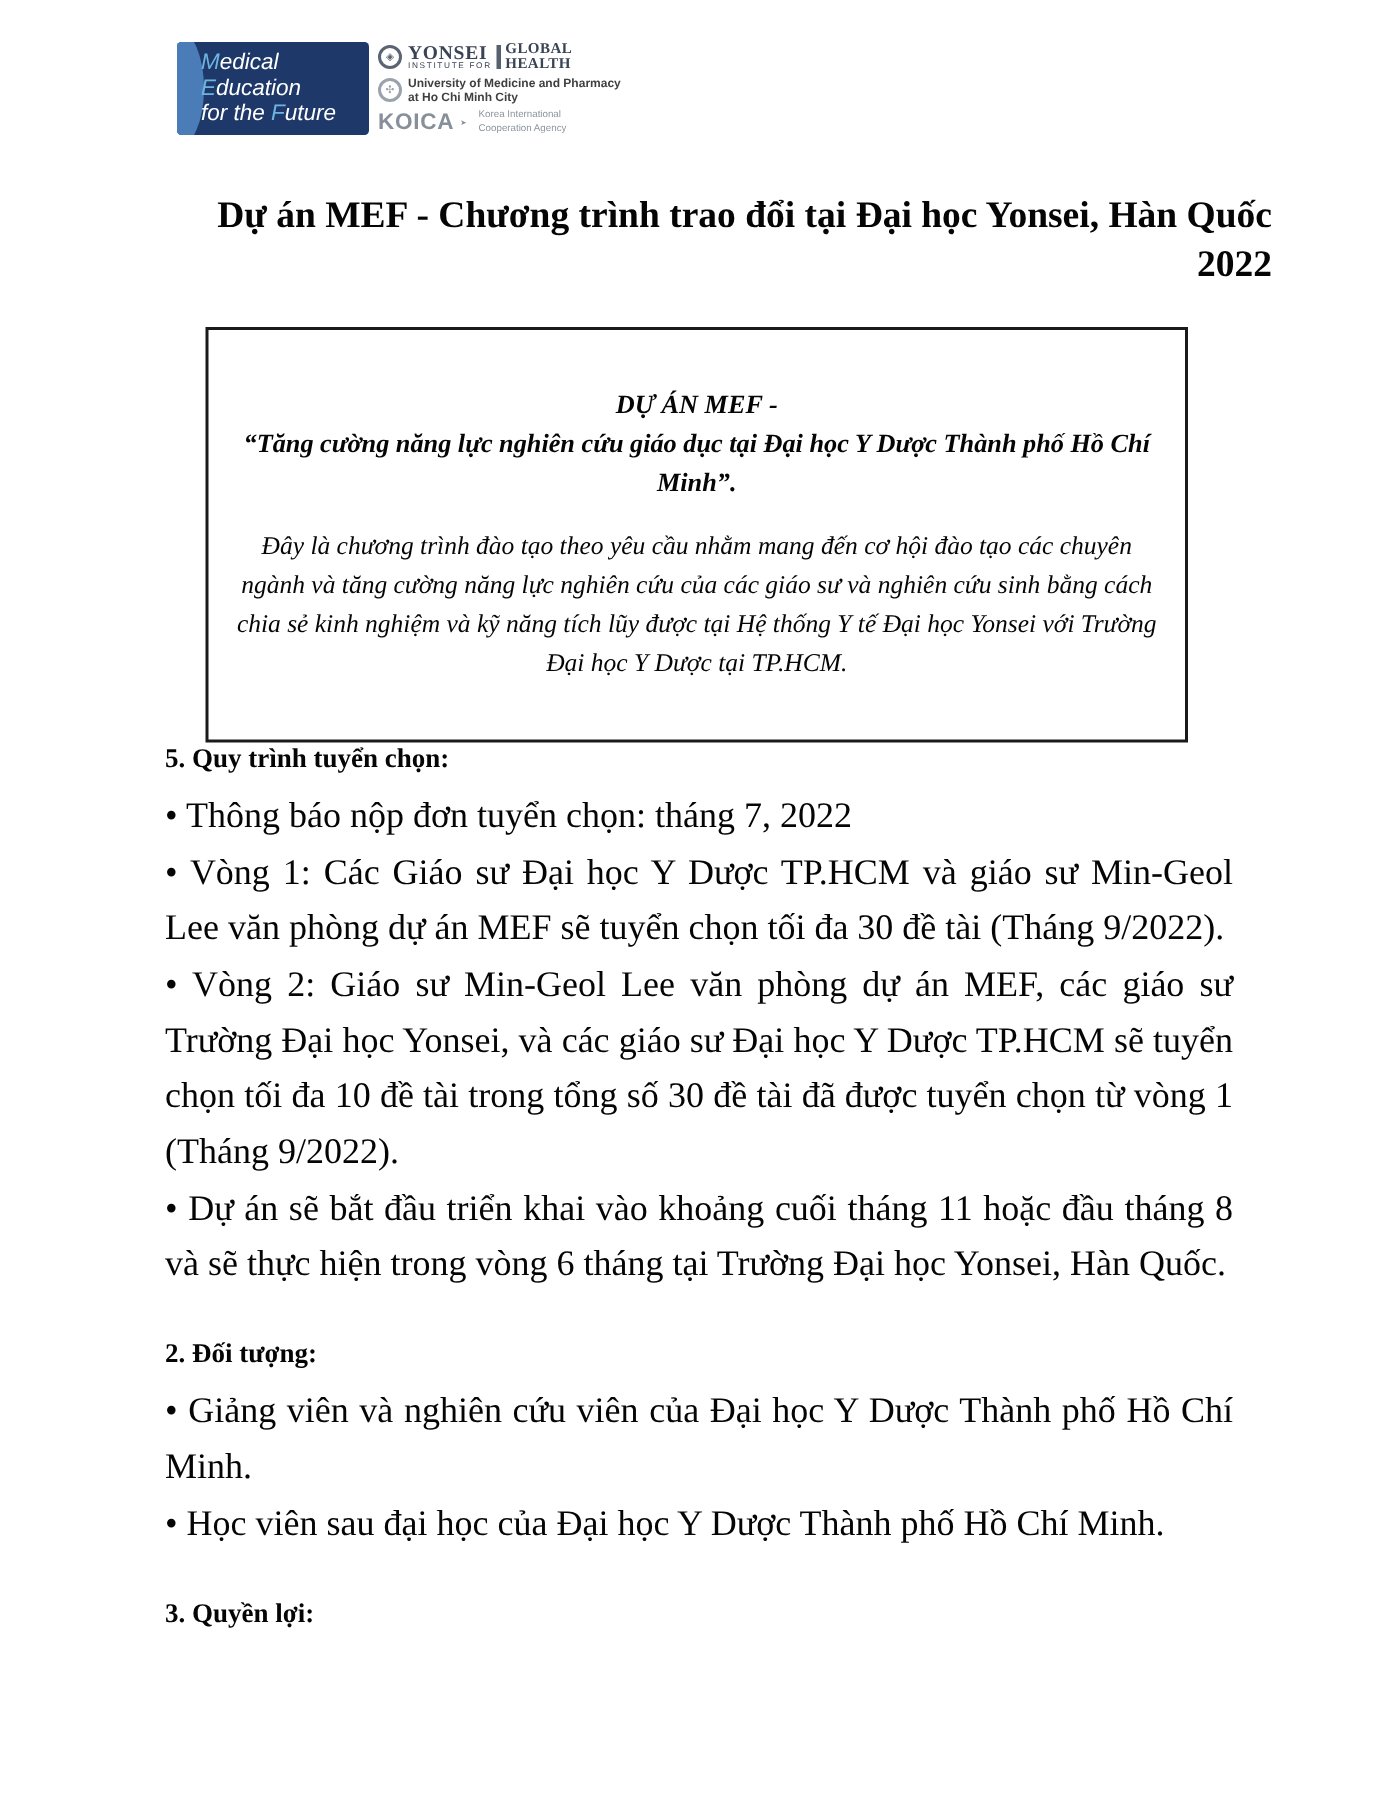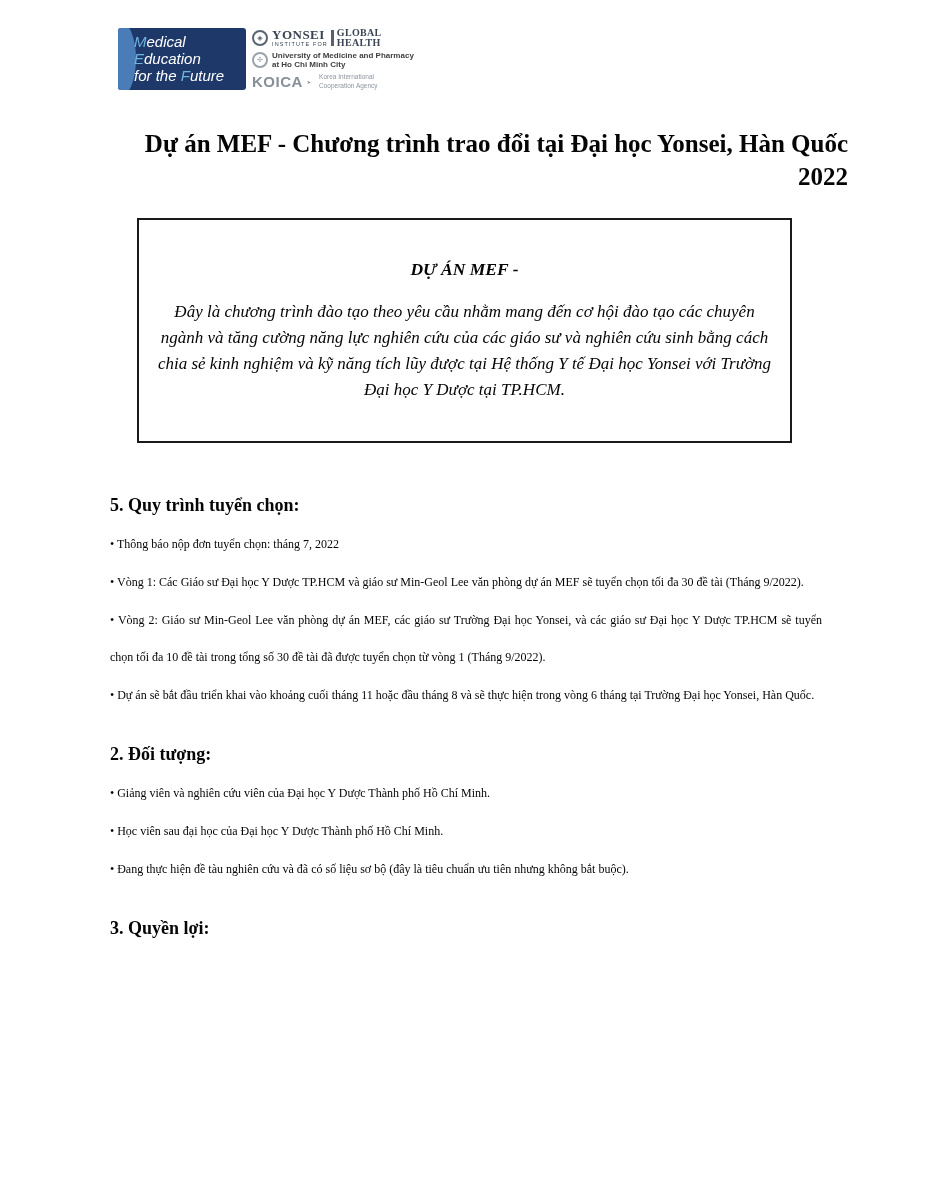--- a/index.html
+++ b/index.html
@@ -38,21 +38,21 @@
   
   .frame{position:absolute;left:137px;top:218px;width:655px;box-sizing:border-box;
          border:2px solid #1a1a1a;padding:36px 16px 22px 16px;text-align:center;}
   .frame-heading{font-weight:bold;font-style:italic;font-size:17.5px;line-height:26px;margin:0 auto;max-width:625px;}
   .frame-para{font-style:italic;font-size:17px;line-height:26px;margin:17px auto 16px auto;max-width:632px;}
 
   
   .content{position:absolute;left:110px;top:492px;width:712px;}
   .section-heading{font-size:18px;font-weight:bold;margin:27px 0 8px 0;line-height:26px;}
   .section-heading:first-child{margin-top:0;}
-  .bullet{font-size:12px;line-height:37px;margin:0 0 1px 0;text-align:justify;}
+  .bullet{font-size:24px;line-height:37px;margin:0 0 1px 0;text-align:justify;}
 </style>
 </head>
 <body>
 
 <div class="page">
 
   <div class="header">
     <div class="mef-box">
       <div class="mef-crescent">
         
@@ -95,30 +95,30 @@
         </span>
       </div>
     </div>
   </div>
 
   <h1 class="doc-title">Dự án MEF - Chương trình trao đổi tại Đại học Yonsei, Hàn Quốc 2022</h1>
 
   <div class="frame">
     <div class="frame-heading">
       <div>DỰ ÁN MEF -</div>
+      <div>“Tăng cường năng lực nghiên cứu giáo dục tại Đại học Y Dược Thành phố Hồ Chí Minh”.</div>
     </div>
     <p class="frame-para">Đây là chương trình đào tạo theo yêu cầu nhằm mang đến cơ hội đào tạo các chuyên ngành và tăng cường năng lực nghiên cứu của các giáo sư và nghiên cứu sinh bằng cách chia sẻ kinh nghiệm và kỹ năng tích lũy được tại Hệ thống Y tế Đại học Yonsei với Trường Đại học Y Dược tại TP.HCM.</p>
   </div>
 
   <div class="content" id="sections">
       <h2 class="section-heading">5. Quy trình tuyển chọn:</h2>
       <p class="bullet">• Thông báo nộp đơn tuyển chọn: tháng 7, 2022</p>
       <p class="bullet">• Vòng 1: Các Giáo sư Đại học Y Dược TP.HCM và giáo sư Min-Geol Lee văn phòng dự án MEF sẽ tuyển chọn tối đa 30 đề tài (Tháng 9/2022).</p>
       <p class="bullet">• Vòng 2: Giáo sư Min-Geol Lee văn phòng dự án MEF, các giáo sư Trường Đại học Yonsei, và các giáo sư Đại học Y Dược TP.HCM sẽ tuyển chọn tối đa 10 đề tài trong tổng số 30 đề tài đã được tuyển chọn từ vòng 1 (Tháng 9/2022).</p>
       <p class="bullet">• Dự án sẽ bắt đầu triển khai vào khoảng cuối tháng 11 hoặc đầu tháng 8 và sẽ thực hiện trong vòng 6 tháng tại Trường Đại học Yonsei, Hàn Quốc.</p>
       <h2 class="section-heading">2. Đối tượng:</h2>
       <p class="bullet">• Giảng viên và nghiên cứu viên của Đại học Y Dược Thành phố Hồ Chí Minh.</p>
       <p class="bullet">• Học viên sau đại học của Đại học Y Dược Thành phố Hồ Chí Minh.</p>
-      <p class="bullet">• Đang thực hiện đề tàu nghiên cứu và đã có số liệu sơ bộ (đây là tiêu chuẩn ưu tiên nhưng không bắt buộc).</p>
       <h2 class="section-heading">3. Quyền lợi:</h2>
     </div>
 
 </div>
 
 </body></html>

